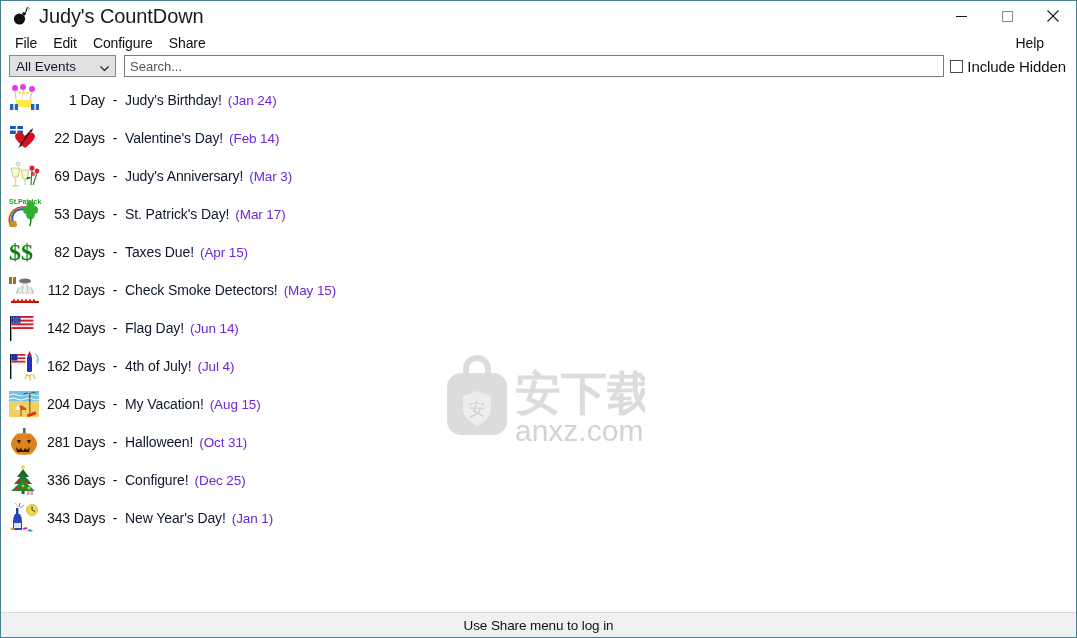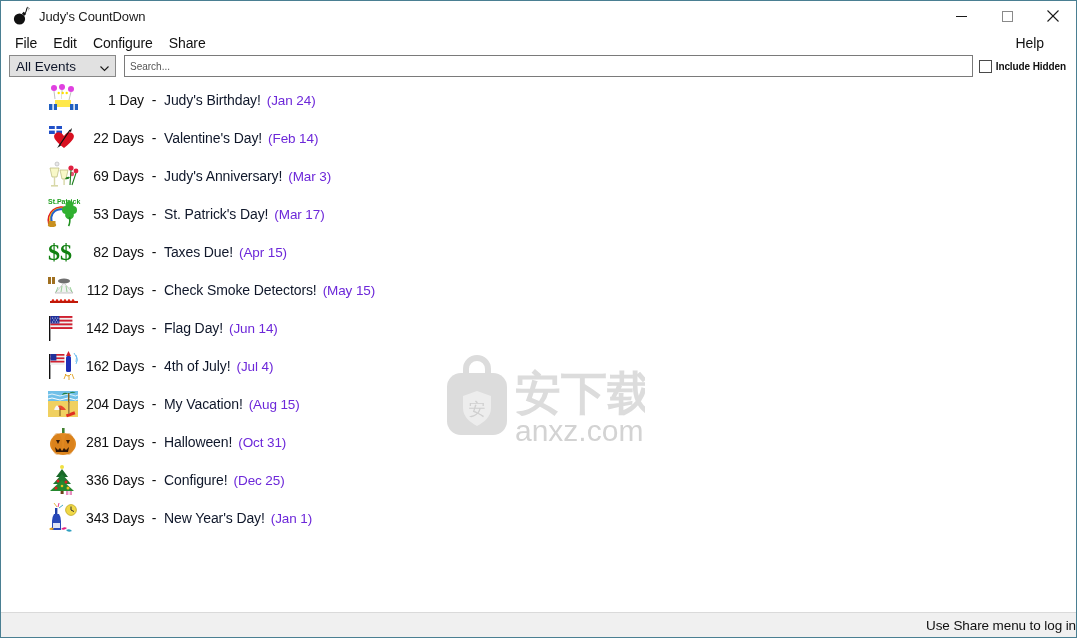--- a/index.html
+++ b/index.html
@@ -32,21 +32,21 @@
     align-items: center;
     position: relative;
   }
   #app-icon {
     width: 22px; height: 22px;
     margin-left: 9px;
     position: relative;
     flex: 0 0 22px;
   }
   #title-text {
-    font-size: 13px;
+    font-size: 20px;
     color: #1a1a1a;
     margin-left: 7px;
     white-space: nowrap;
     letter-spacing: -0.1px;
   }
   #window-controls {
     position: absolute;
     right: 0; top: 0;
     height: 30px;
     display: flex;
@@ -115,61 +115,60 @@
     margin-left: 8px;
     margin-right: 6px;
     display: flex;
     align-items: center;
     font-size: 13.5px;
   }
   #search-input {
     border: 0; outline: 0;
     width: 100%; height: 100%;
     font-family: "Liberation Sans", sans-serif;
-    font-size: 10px;
+    font-size: 13px;
     padding: 0 5px;
     box-sizing: border-box;
     color: #101010;
     background: transparent;
   }
   #search-input::placeholder { color: #555555; opacity: 1; }
   #hidden-wrap {
     display: flex; align-items: center;
     margin-right: 6px;
     cursor: default;
     white-space: nowrap;
   }
   #hidden-check {
     width: 13px; height: 13px;
     box-sizing: border-box;
     border: 1px solid #4a4a4a;
     background: #ffffff;
     margin-right: 4px;
   }
-  #hidden-label { font-size: 10px; color: #101010; letter-spacing: -0.1px; font-weight: bold; }
+  #hidden-label { font-size: 15px; color: #101010; letter-spacing: -0.1px; }
 
   
   #list-area {
     flex: 1 1 auto;
     position: relative;
     background: #ffffff;
     overflow: hidden;
   }
   #event-list {
     position: relative;
     z-index: 2;
     padding-top: 2px;
   }
   .event-row {
     height: 38px;
     display: flex;
     align-items: center;
     cursor: default;
     position: relative;
-    padding-left: 39px;
   }
   .event-icon {
     width: 36px; height: 32px;
     flex: 0 0 36px;
     margin-left: 6px;
     position: relative;
   }
   .event-text {
     margin-left: 4px;
     display: flex;
@@ -213,21 +212,21 @@
   }
 
   
   #statusbar {
     height: 24px;
     flex: 0 0 24px;
     background: #f0f0f0;
     border-top: 1px solid #dadada;
     display: flex;
     align-items: center;
-    justify-content: flex-end;
+    justify-content: center;
   }
   #status-text {
     font-size: 13.5px;
     color: #101010;
     letter-spacing: -0.1px;
   }
 </style>
 </head>
 <body>
 

